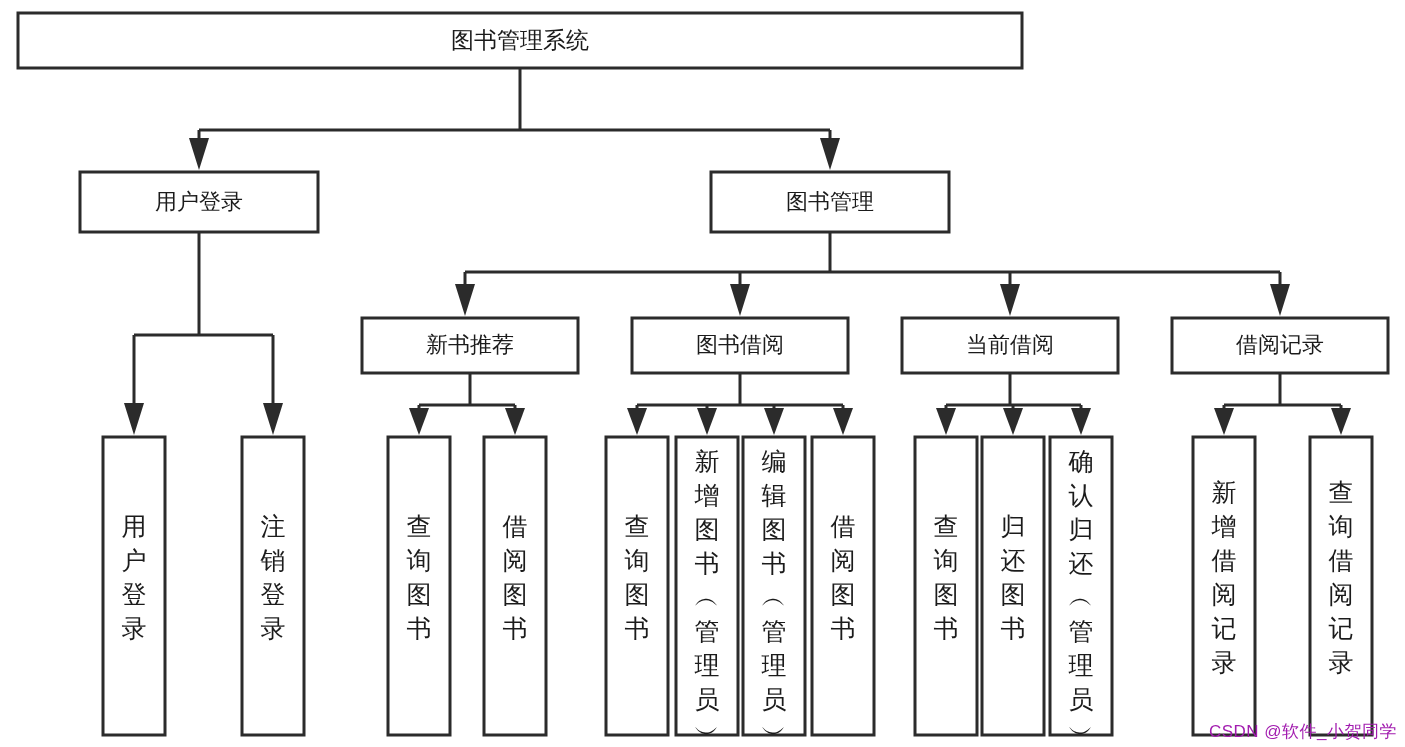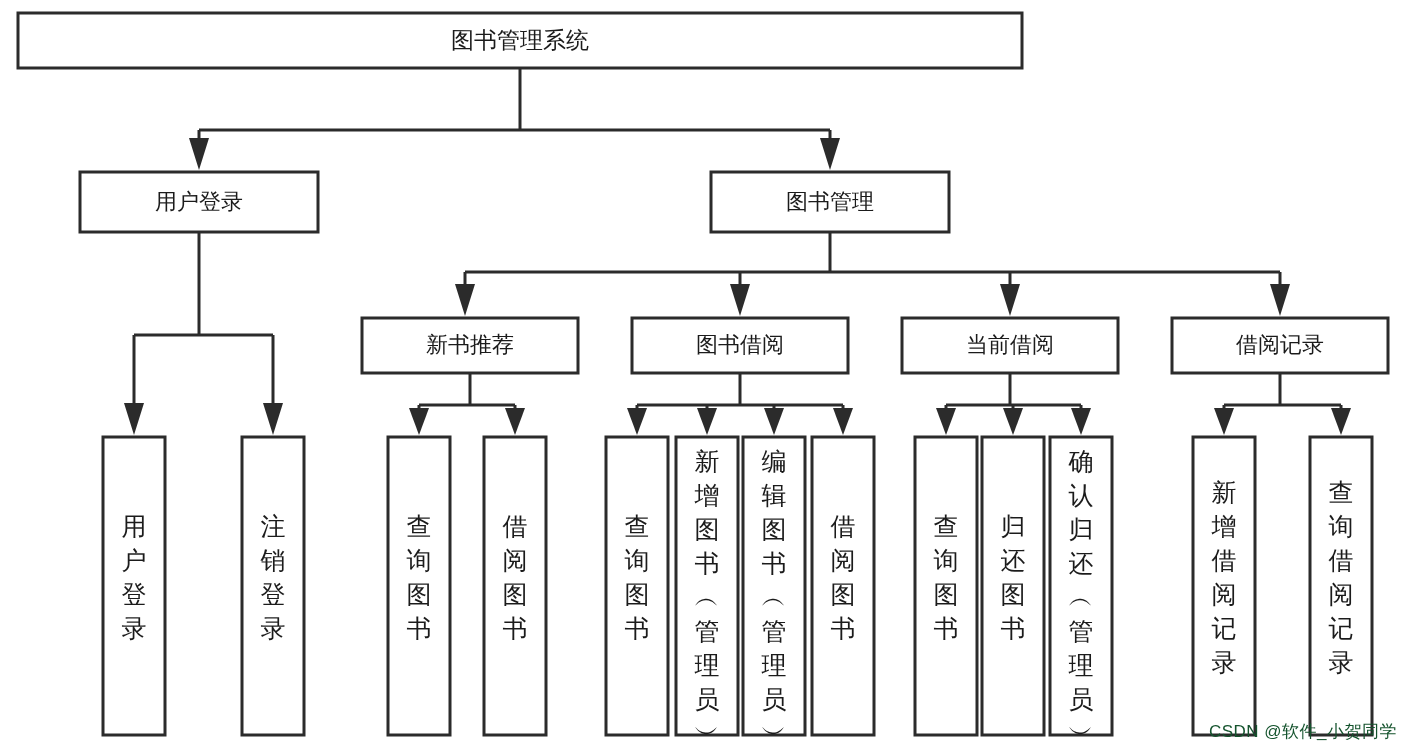--- a/index.html
+++ b/index.html
@@ -51,21 +51,21 @@
     stroke-linecap: butt;
   }
   .arrow-head {
     fill: #2b2b2b;
     stroke: none;
   }
   .watermark {
     position: absolute;
     right: 8px;
     bottom: 4px;
-    color: #14532d;
+    color: #a21caf;
     font-size: 17px;
     font-family: "Liberation Sans", "DejaVu Sans", sans-serif;
     letter-spacing: 0.5px;
     white-space: nowrap;
     pointer-events: none;
   }
 </style>
 </head>
 <body>
 

